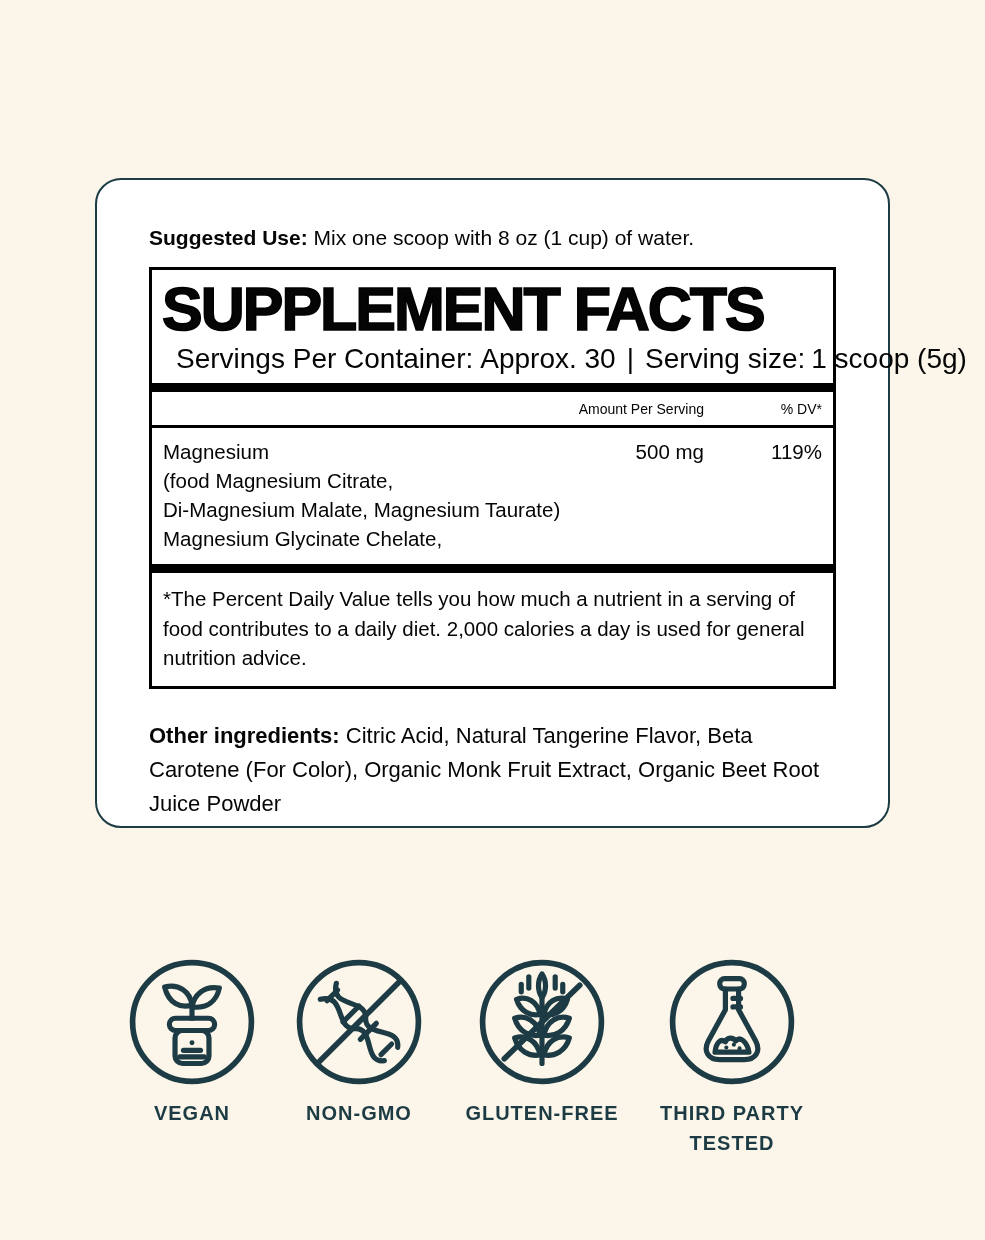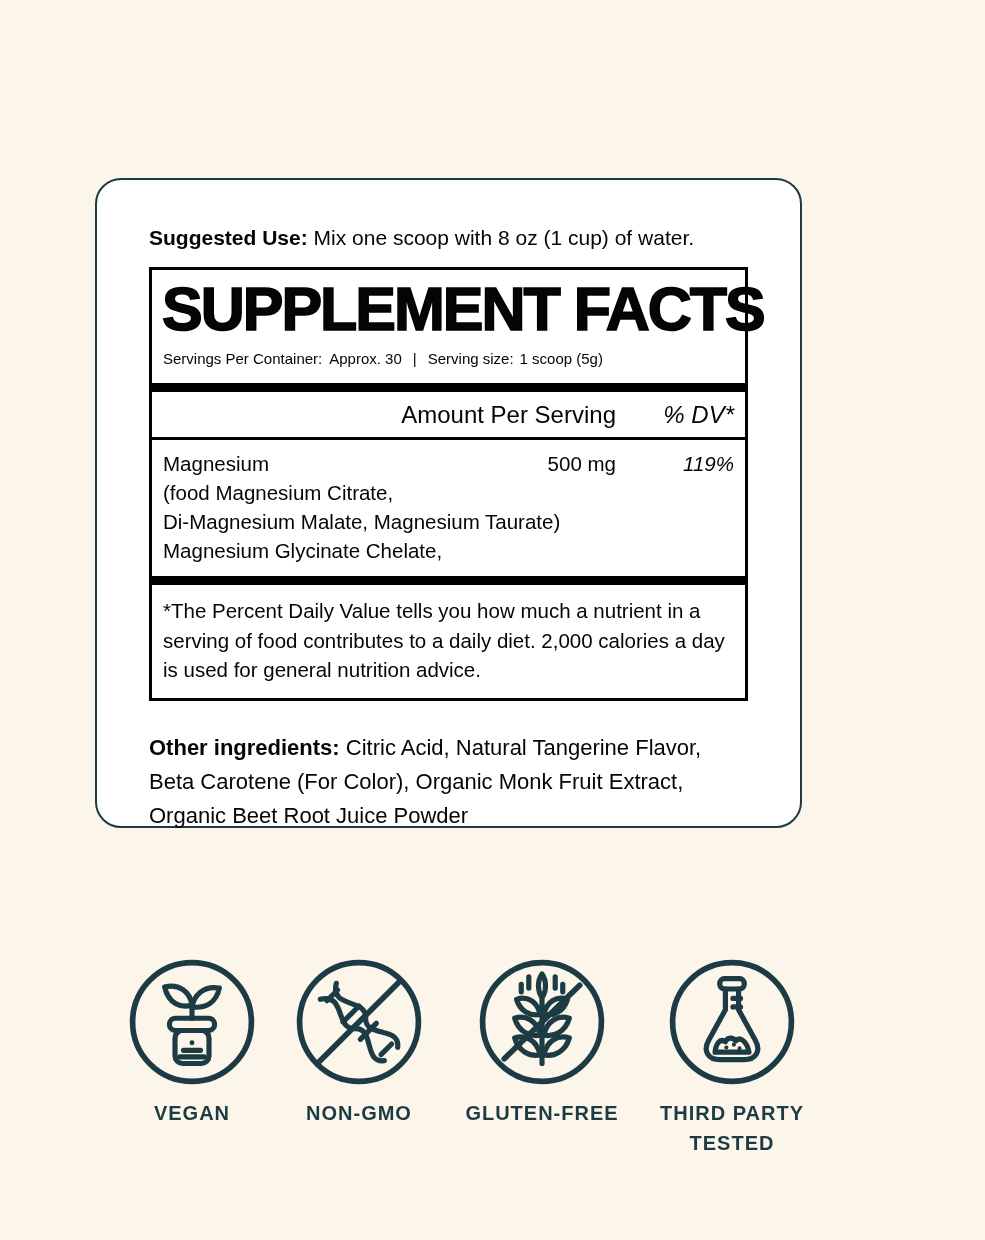--- a/index.html
+++ b/index.html
@@ -12,21 +12,21 @@
     width: 985px; height: 1240px;
     background: var(--cream);
     font-family: "Liberation Sans", sans-serif;
     color: var(--ink);
     position: relative;
     overflow: hidden;
   }
   .card {
     position: absolute;
     left: 95px; top: 178px;
-    width: 707px; height: 650px;
+    width: 795px; height: 650px;
     background: #ffffff;
     border: 2px solid var(--accent);
     border-radius: 26px;
     padding: 44px 52px 0 52px;
   }
   .suggested {
     font-size: 21px;
     line-height: 28px;
     margin-bottom: 15px;
     white-space: nowrap;
@@ -40,40 +40,40 @@
   .facts-title {
     font-size: 61px;
     font-weight: bold;
     letter-spacing: -2px;
     line-height: 1.0;
     padding: 9px 10px 2px 10px;
     -webkit-text-stroke: 1.6px #000;
     white-space: nowrap;
   }
   .servings-line {
-    font-size: 15px;
+    font-size: 28px;
     line-height: 26px;
-    padding: 4px 11px 11px 11px;
+    padding: 4px 11px 11px 24px;
     white-space: nowrap;
   }
   .servings-line .val { margin-left: 7px; }
   .servings-line .sep { margin: 0 11px; font-weight: 300; }
   .servings-line .val2 { margin-left: 6px; }
 
   .bar { height: 9px; background: #000; }
 
   .facts-header {
     display: flex;
     align-items: baseline;
     padding: 9px 11px 8px 11px;
-    font-size: 24px;
+    font-size: 14px;
     border-bottom: 3px solid #000;
   }
   .facts-header .spacer { flex: 1; }
-  .col-dv { width: 118px; text-align: right; font-style: italic; }
+  .col-dv { width: 118px; text-align: right; }
 
   .nutrient {
     padding: 9px 11px 11px 11px;
     font-size: 20.5px;
     line-height: 29px;
   }
   .nutrient-line1 { display: flex; align-items: baseline; }
   .nutrient-line1 .n-name { flex: 1; }
   .nutrient-line1 .n-amount { text-align: left; }
 

